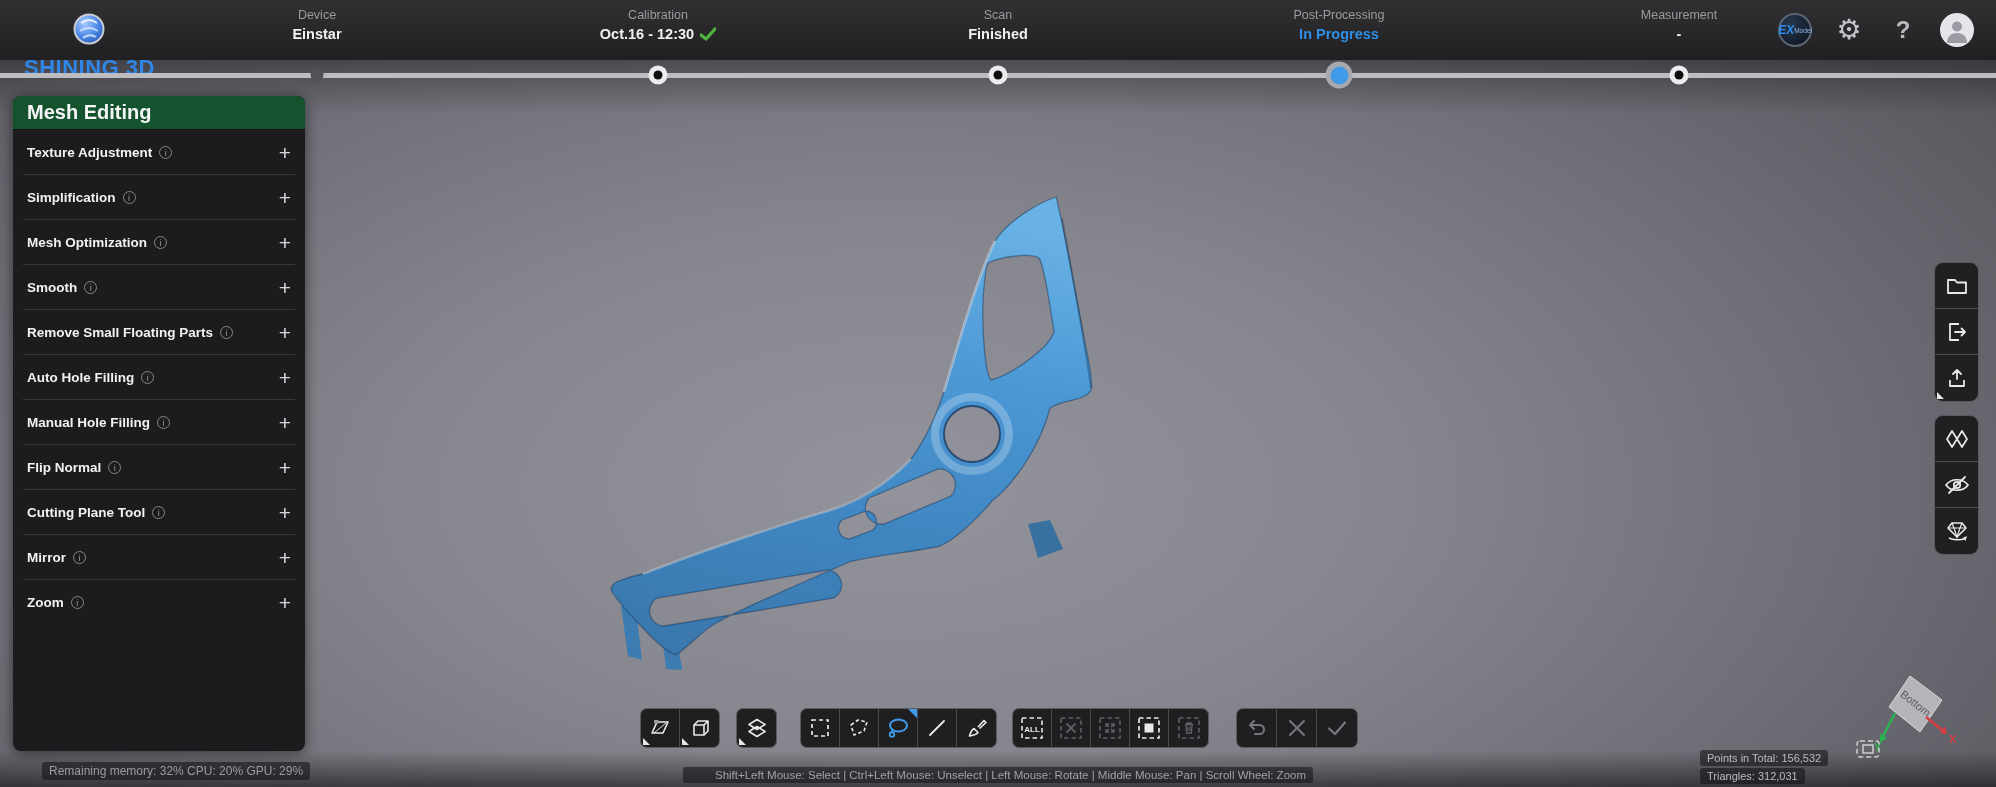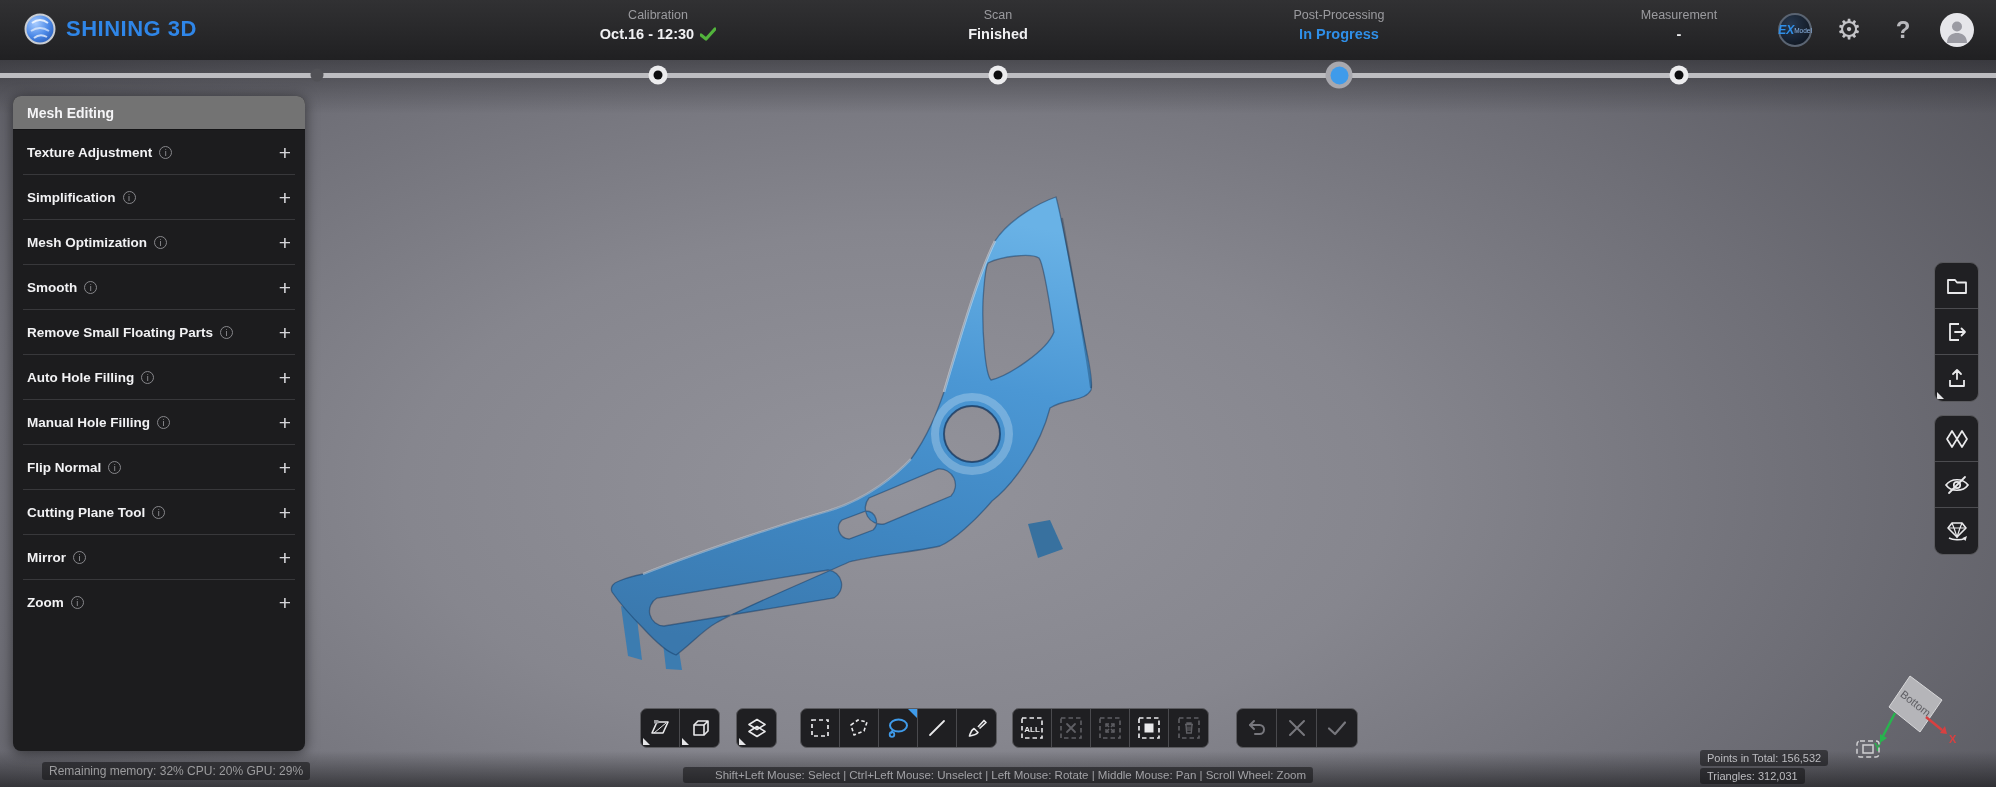--- a/index.html
+++ b/index.html
@@ -14,21 +14,21 @@
   .top-shade { position:absolute; left:0; right:0; top:60px; height:54px;
     background:linear-gradient(rgba(10,10,12,.38), rgba(10,10,12,0)); }
   .bottom-fade { position:absolute; left:0; right:0; bottom:0; height:36px;
     background:linear-gradient(rgba(18,18,20,0), rgba(18,18,20,.6)); }
   #model-svg, #gizmo-svg { position:absolute; pointer-events:none; }
   #model-svg { inset:0; }
 
   
   #header { position:absolute; left:0; top:0; width:100%; height:60px;
     background:linear-gradient(#313133, #202022); z-index:30; }
-  #brand { position:absolute; left:24px; top:13px; display:flex; align-items:center; gap:10px; }
+  #brand { position:absolute; left:24px; top:13px; display:flex; align-items:center; gap:10px;flex-direction:column; }
   #brand-text { color:#2f86e8; font-size:22px; font-weight:bold; letter-spacing:.5px; }
   .step { position:absolute; top:8px; width:240px; text-align:center; cursor:default; }
   .step .lbl { font-size:12.5px; color:#9b9b9f; }
   .step .val { margin-top:4px; font-size:14.5px; font-weight:bold; color:#f1f1f3; display:flex; justify-content:center; align-items:center; gap:6px; }
   .step.active .val { color:#2f8fe8; }
   #hdr-icons { position:absolute; right:22px; top:0; height:60px; display:flex; align-items:center; gap:20px; }
   .hicon { width:34px; height:34px; display:flex; align-items:center; justify-content:center; cursor:pointer; }
   .glyph { color:#c3c3c7; font-size:28px; line-height:1; }
   .help-glyph { font-size:24px; font-weight:bold; color:#b9b9bd; }
   #exm-badge { width:34px; height:34px; border-radius:50%; border:2px solid #5a6472;
@@ -44,22 +44,22 @@
   .dot { position:absolute; z-index:32; border-radius:50%; transform:translate(-50%,-50%); top:75px; }
   .dot-plain { width:13px; height:13px; background:#515156; }
   .dot-ring { width:19px; height:19px; background:#ececee; display:flex; align-items:center; justify-content:center; }
   .dot-ring::after { content:""; width:9px; height:9px; border-radius:50%; background:#0e0e10; }
   .dot-active { width:27px; height:27px; background:#a8a8ae; display:flex; align-items:center; justify-content:center; }
   .dot-active::after { content:""; width:18px; height:18px; border-radius:50%; background:#3f9bea; }
 
   
   #panel { position:absolute; left:13px; top:96px; width:292px; height:655px; background:#1c1c1e;
     border-radius:8px; z-index:20; box-shadow:0 2px 14px rgba(0,0,0,.55); overflow:hidden; }
-  #panel-header { height:34px; background:#737373; display:flex; align-items:center; padding:0 14px;
-    color:#f5f5f7; font-size:14px; font-weight:bold; border-bottom:1px solid #141416; }
+  #panel-header { height:34px; background:#14532d; display:flex; align-items:center; padding:0 14px;
+    color:#f5f5f7; font-size:20px; font-weight:bold; border-bottom:1px solid #141416; }
   .pitem { height:45px; display:flex; align-items:center; padding:0 14px; cursor:pointer; position:relative; }
   .pitem:not(:last-child)::after { content:""; position:absolute; left:10px; right:10px; bottom:0; height:1px; background:#38383b; }
   .pitem .name { color:#f2f2f4; font-size:13.5px; font-weight:bold; }
   .info-dot { margin-left:7px; width:13px; height:13px; border-radius:50%; border:1px solid #87878b;
     color:#9a9a9e; font-size:9px; display:inline-flex; align-items:center; justify-content:center; cursor:pointer; flex:0 0 auto; }
   .pitem .plus { margin-left:auto; color:#d6d6da; font-size:21px; font-weight:300; line-height:1; cursor:pointer; }
 
   
   .rgroup { position:absolute; left:1934px; width:45px; background:#202023; border:1.5px solid #5a5a5e;
     border-radius:9px; z-index:20; overflow:hidden; }
@@ -174,20 +174,26 @@
           </radialGradient>
         </defs>
         <circle cx="16" cy="16" r="14.5" fill="url(#gl)" stroke="#c9cdd3" stroke-width="2"></circle>
         <path d="M8,10 Q16,4 24,10" fill="none" stroke="rgba(255,255,255,.8)" stroke-width="2"></path>
         <path d="M7,18 Q16,12 25,18" fill="none" stroke="rgba(255,255,255,.6)" stroke-width="2"></path>
         <path d="M10,25 Q16,20 23,24" fill="none" stroke="rgba(255,255,255,.7)" stroke-width="2"></path>
       </svg>
       <span id="brand-text">SHINING 3D</span>
     </div>
 
+    <div class="step" style="left:197px">
+      <div class="lbl">Device</div>
+      <div class="val">
+          <span>Einstar</span>
+        </div>
+    </div>
     <div class="step" style="left:538px">
       <div class="lbl">Calibration</div>
       <div class="val">
           <span>Oct.16 - 12:30</span>
         <svg class="icon" width="16" height="14" viewBox="0 0 16 14">
           <path d="M1,8 L6,12 L15,2" fill="none" stroke="#52b43c" stroke-width="3.2" stroke-linecap="round" stroke-linejoin="round"></path>
         </svg>
       </div>
     </div>
     <div class="step active" style="left:1219px">

